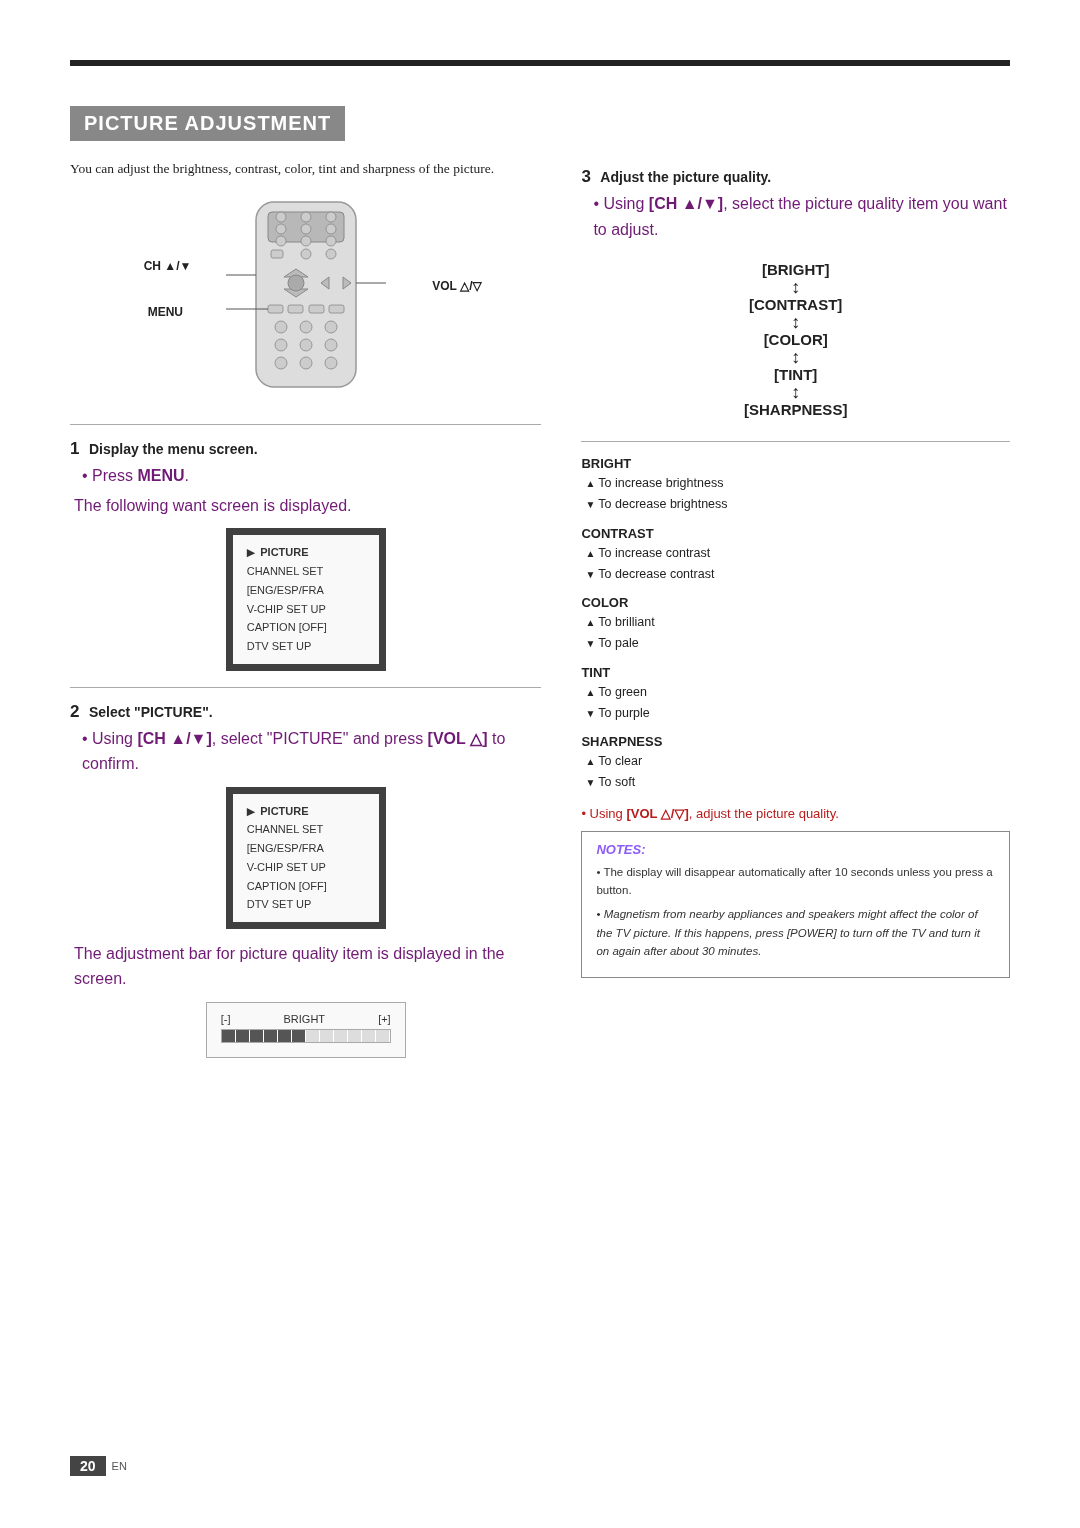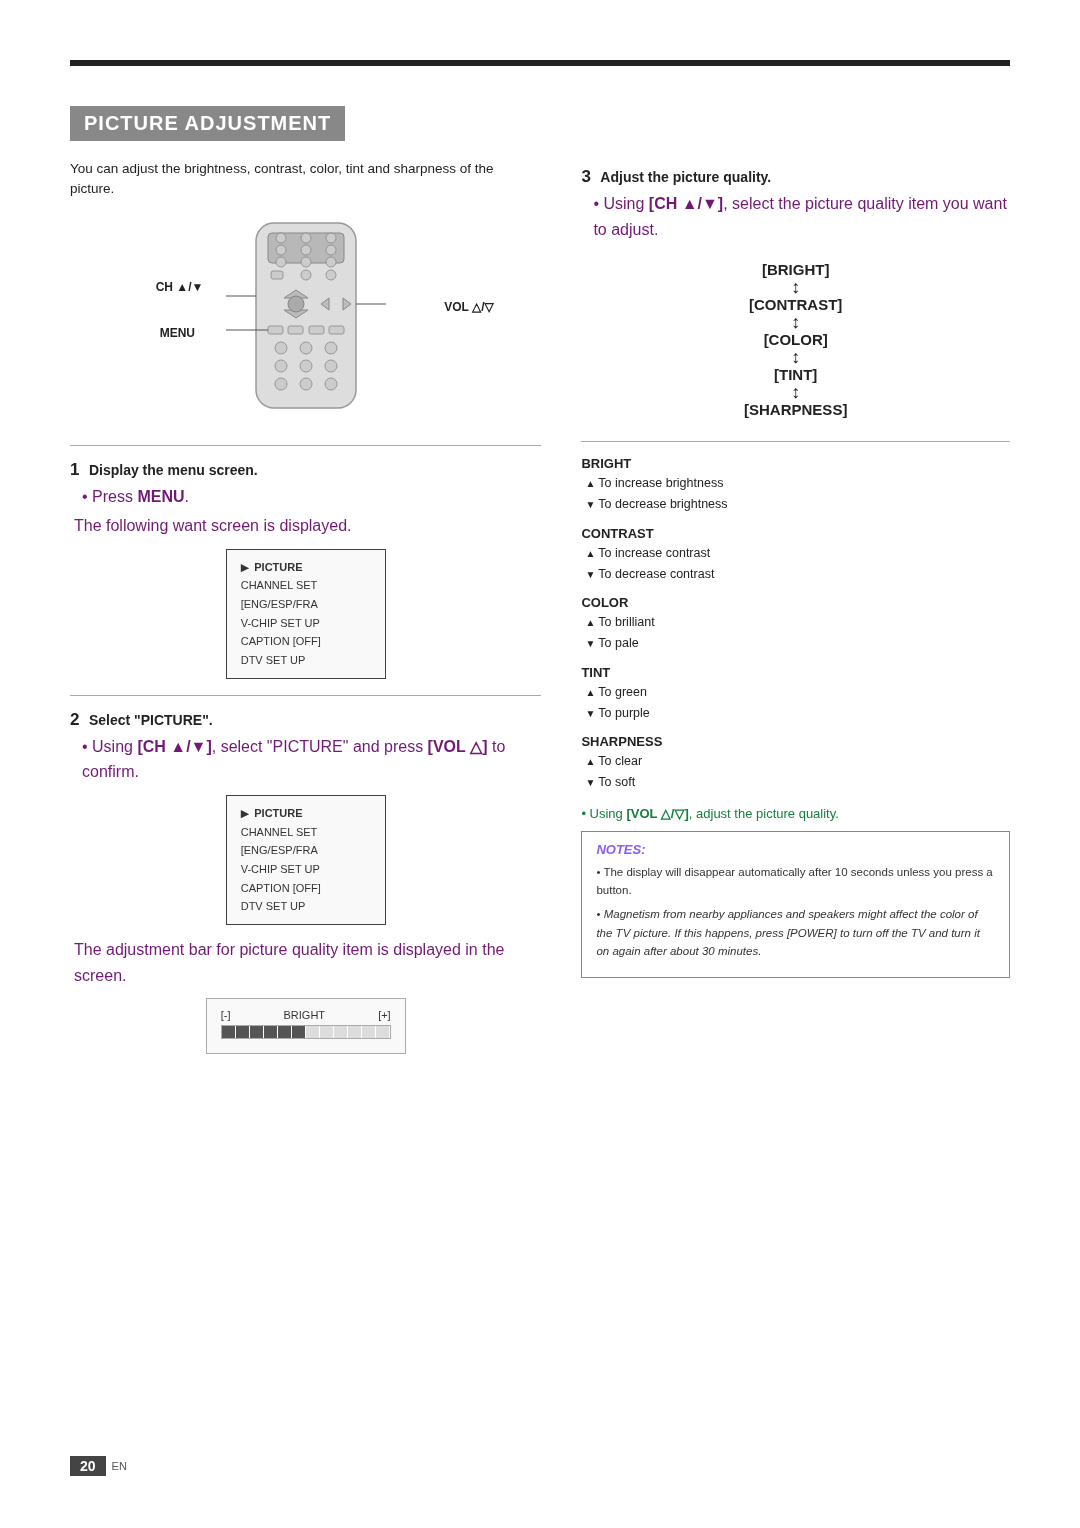--- a/index.html
+++ b/index.html
@@ -58,20 +58,21 @@
     .right-col {
       flex: 1;
       min-width: 0;
     }
 
     .intro-text {
       font-size: 13.5px;
       line-height: 1.5;
       margin-bottom: 18px;
       color: #222;
+      font-family: Liberation Serif, serif;
     }
 
     
     .remote-diagram {
       display: flex;
       justify-content: center;
       margin-bottom: 24px;
       position: relative;
     }
 
@@ -81,21 +82,21 @@
     }
 
     
     .remote-svg {
       width: 220px;
       height: 200px;
     }
 
     .remote-labels {
       position: absolute;
-      top: 0; left: 12px;
+      top: 0; left: 0;
       width: 100%; height: 100%;
       pointer-events: none;
     }
 
     .label-ch {
       position: absolute;
       top: 68px;
       left: -28px;
       font-size: 12px;
       font-weight: bold;
@@ -148,21 +149,21 @@
       margin-bottom: 4px;
     }
 
     .step-content .bullet {
       margin-left: 8px;
       margin-bottom: 4px;
     }
 
     
     .menu-screen {
-      border: 1px solid #404040;
+      border: 7px solid #404040;
       background: #f9f9f9;
       padding: 8px 14px;
       width: 160px;
       margin: 10px auto;
       font-size: 11px;
       line-height: 1.7;
       color: #333;
     }
 
     .menu-screen .arrow {
@@ -256,21 +257,21 @@
     }
 
     .attr-list .tri-up::before { content: '▲'; margin-right: 3px; font-size: 10px; }
     .attr-list .tri-down::before { content: '▼'; margin-right: 3px; font-size: 10px; }
 
     
     .vol-line {
       font-size: 13px;
       margin-top: 12px;
       margin-bottom: 10px;
-      color: #15803d;
+      color: #b91c1c;
     }
 
     
     .notes-box {
       border: 1px solid #888;
       padding: 10px 14px;
       margin-top: 10px;
       background: #fff;
     }
 

